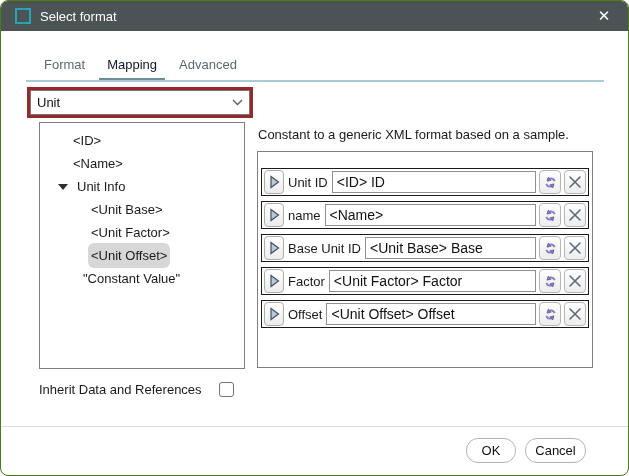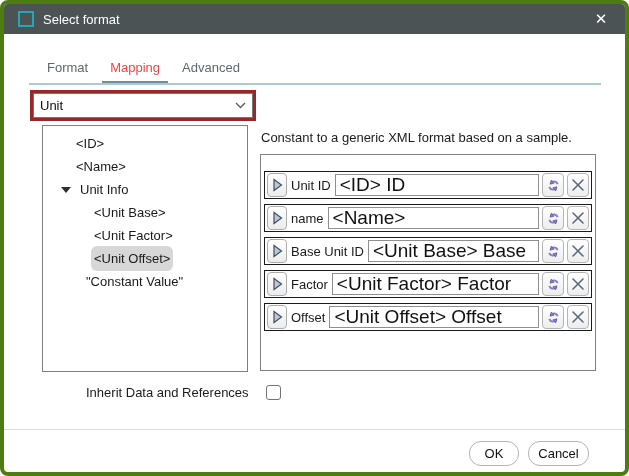--- a/index.html
+++ b/index.html
@@ -1,27 +1,27 @@
 <!DOCTYPE html>
 <html><head>
 <meta charset="utf-8">
 <style>
   html,body{margin:0;padding:0;background:#ffffff;font-family:"Liberation Sans",sans-serif;}
-  .dialog{position:relative;width:629px;height:476px;background:#ffffff;border:4px solid #4d7c0f;
+  .dialog{position:relative;width:629px;height:476px;background:#ffffff;border:1px solid #4d7c0f;
           border-radius:8px;overflow:hidden;box-sizing:border-box;font-size:13px;color:#1a1a1a;}
   
   .titlebar{position:absolute;left:0;top:0;right:0;height:30px;background:#4b5355;display:flex;align-items:center;}
   .title-icon{width:12px;height:12px;border:2px solid #25a5b6;margin-left:14px;flex:0 0 auto;}
   .title-text{color:#ffffff;margin-left:9px;font-size:13px;}
   .close-btn{position:absolute;right:6px;top:0;width:36px;height:30px;display:flex;align-items:center;justify-content:center;
              color:#ffffff;font-size:15px;cursor:default;background:transparent;border:none;}
   
   .tabs{position:absolute;left:35px;top:52px;display:flex;}
   .tab{position:relative;padding:4px 8px;margin-right:6px;color:#5d686e;cursor:default;}
-  .tab.active{color:#ef4444;}
+  .tab.active{color:#0f172a;}
   .tab.active::after{content:'';position:absolute;left:0;right:0;bottom:-6px;height:4px;background:#6e8e98;}
   .tabline{position:absolute;left:25px;right:24px;top:79px;height:2px;background:#a9cbd6;}
   
   .combo-wrap{position:absolute;left:26px;top:86px;width:226px;height:31px;border:3px solid #96272b;box-sizing:border-box;background:#96272b;}
   .combo{width:100%;height:100%;background:#ffffff;border:1px solid #767676;box-sizing:border-box;
          display:flex;align-items:center;padding:0 6px;justify-content:space-between;}
   .combo-value{color:#111;}
   .combo-chevron{display:flex;align-items:center;color:#5a5a5a;}
   
   .tree{position:absolute;left:38px;top:121px;width:206px;height:247px;border:1px solid #7f7f7f;
@@ -39,26 +39,26 @@
   .desc{position:absolute;left:257px;top:126px;width:340px;}
   .maps{position:absolute;left:256px;top:150px;width:336px;height:217px;border:1px solid #7f7f7f;
         box-sizing:border-box;background:#fff;padding:16px 2px;}
   .map-row{display:flex;align-items:center;height:28px;border:1px solid #1b1b1b;box-sizing:border-box;
            margin:0 1px 5px 1px;padding:0 2px;background:#fff;}
   .play-btn{width:20px;height:24px;border:1px solid #adadad;border-radius:4px;
             background:linear-gradient(#ffffff,#ececec);display:flex;align-items:center;justify-content:center;
             padding:0;flex:0 0 auto;}
   .map-label{margin:0 4px;white-space:nowrap;}
   .map-input{flex:1;height:22px;border:1px solid #8f8f8f;box-sizing:border-box;padding:0 4px;
-             font-family:"Liberation Sans",sans-serif;font-size:19px;color:#111;min-width:20px;}
+             font-family:"Liberation Sans",sans-serif;font-size:14px;color:#111;min-width:20px;}
   .icon-btn{width:22px;height:24px;border:1px solid #b5b5b5;border-radius:4px;margin-left:3px;
             background:linear-gradient(#ffffff,#ededed);display:flex;align-items:center;justify-content:center;
             padding:0;flex:0 0 auto;}
   
-  .inherit{position:absolute;left:38px;top:381px;display:flex;align-items:flex-end;margin-left:44px;}
+  .inherit{position:absolute;left:38px;top:381px;display:flex;align-items:flex-end;}
   .inherit-label{margin-right:17px;}
   .checkbox{width:13px;height:13px;border:1px solid #737373;border-radius:3px;background:#fff;}
   .divider{position:absolute;left:0;right:0;top:425px;height:1px;background:#dcdcdc;}
   .btn{position:absolute;top:437px;height:25px;border:1px solid #b3b3b3;border-radius:12px;background:#ffffff;
        font-family:"Liberation Sans",sans-serif;font-size:13px;color:#111;padding:0;}
   .btn-ok{left:465px;width:50px;}
   .btn-cancel{left:524px;width:61px;}
 </style>
 </head>
 <body>

